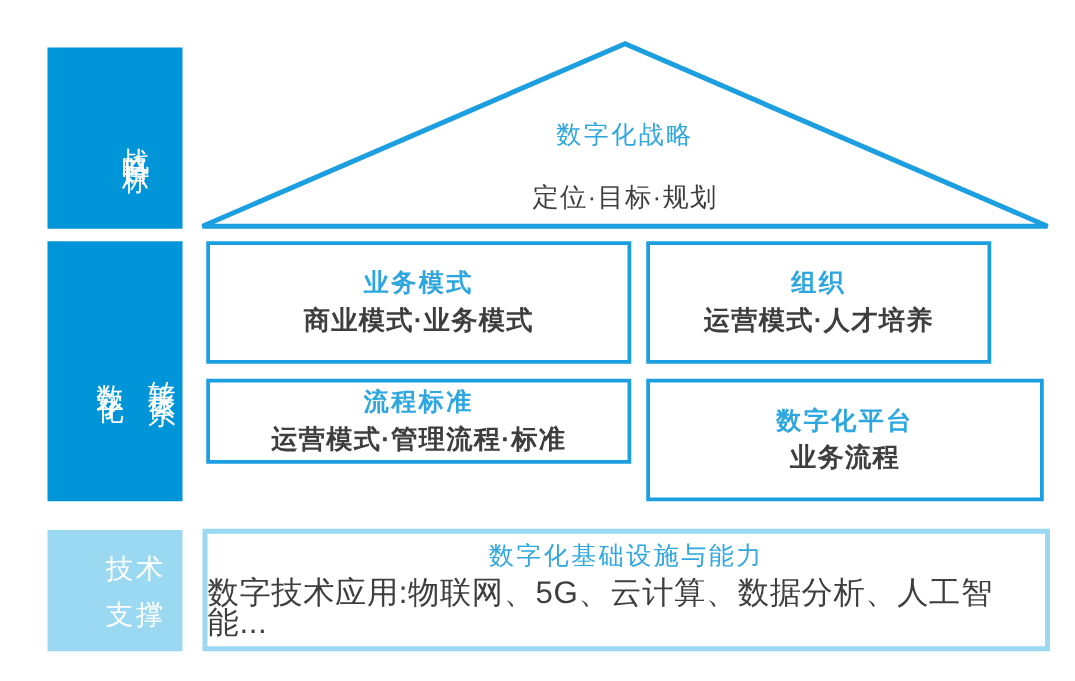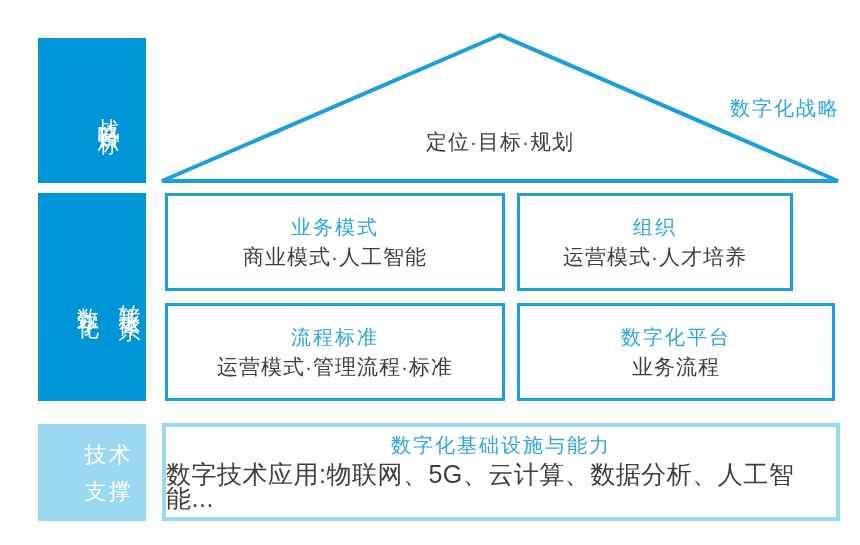--- a/index.html
+++ b/index.html
@@ -52,44 +52,44 @@
     position: absolute;
     left: 160px; top: 96px;
     width: 680px;
     text-align: center;
   }
   .roof-text .title {
     color: var(--title-blue);
     font-size: 20px;
     letter-spacing: 2px;
     line-height: 24px;
-    text-align: right;
   }
   .roof-text .subtitle {
     color: var(--dark-text);
     font-size: 21px;
     letter-spacing: 1px;
     line-height: 25px;
-    margin-top: 9px;
+    margin-top: 26px;
   }
 
   
   .cell {
     position: absolute;
     background: #ffffff;
     border: 3px solid var(--border-blue);
     display: flex;
     flex-direction: column;
     align-items: center;
     justify-content: center;
     gap: 7px;
+    font-weight: bold;
   }
   #cell-business  { left: 165px; top: 193px; width: 340px; height: 98px; }
   #cell-org       { left: 517px; top: 193px; width: 276px; height: 98px; }
-  #cell-process   { left: 165px; top: 303px; width: 340px; height: 98px; }
+  #cell-process   { left: 165px; top: 303px; width: 340px; height: 68px; }
   #cell-platform  { left: 517px; top: 303px; width: 318px; height: 98px; }
 
   .cell .title {
     color: var(--title-blue);
     font-size: 20px;
     letter-spacing: 2px;
     line-height: 22px;
   }
   .cell .subtitle {
     color: var(--dark-text);
@@ -146,21 +146,21 @@
   <svg class="roof-svg" width="684" height="160" viewBox="0 0 684 160" aria-hidden="true">
     <polygon points="342,9 4,155 680,155" fill="none" stroke="#1C9FE0" stroke-width="4" stroke-linejoin="miter"></polygon>
   </svg>
   <div class="roof-text">
     <div class="title">数字化战略</div>
     <div class="subtitle">定位·目标·规划</div>
   </div>
 
   <div class="cell" id="cell-business">
     <div class="title">业务模式</div>
-    <div class="subtitle">商业模式·人工智能</div>
+    <div class="subtitle">商业模式·业务模式</div>
   </div>
 
   <div class="cell" id="cell-org">
     <div class="title">组织</div>
     <div class="subtitle">运营模式·人才培养</div>
   </div>
 
   <div class="cell" id="cell-process">
     <div class="title">流程标准</div>
     <div class="subtitle">运营模式·管理流程·标准</div>

